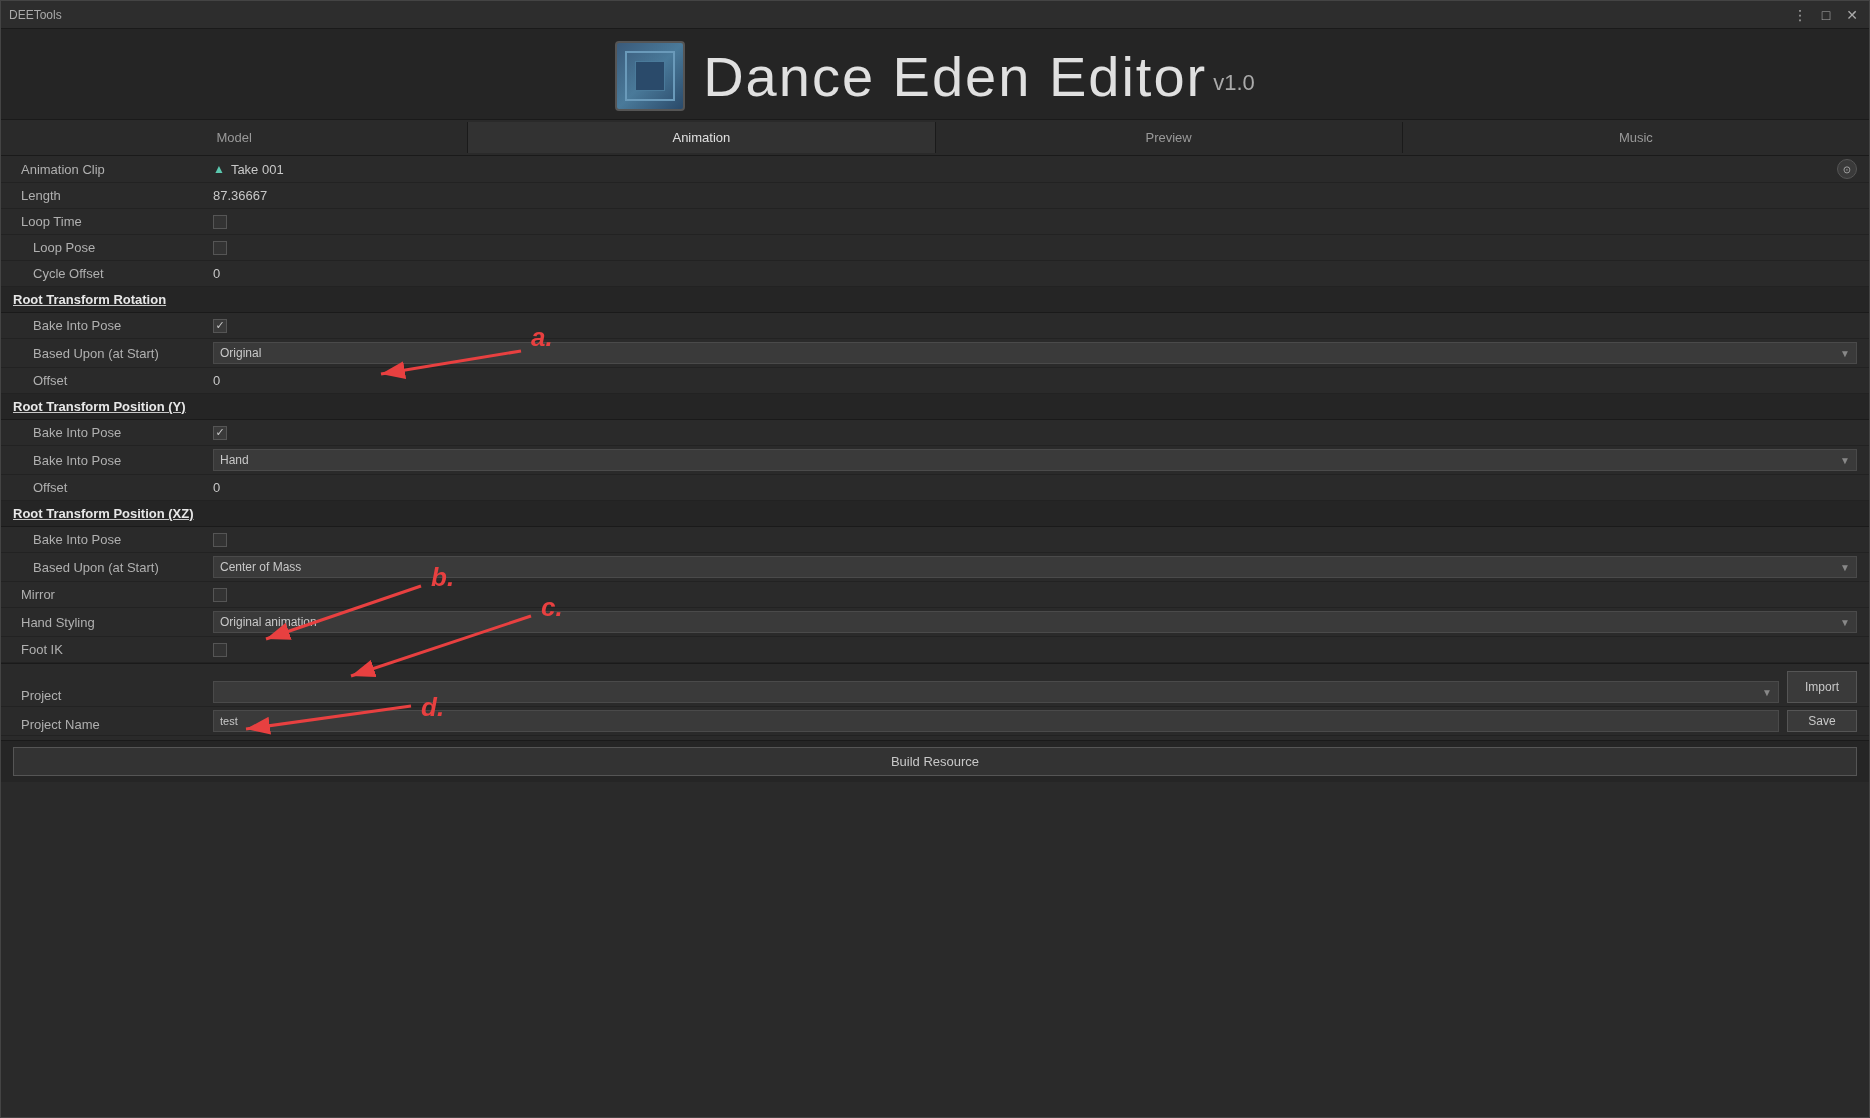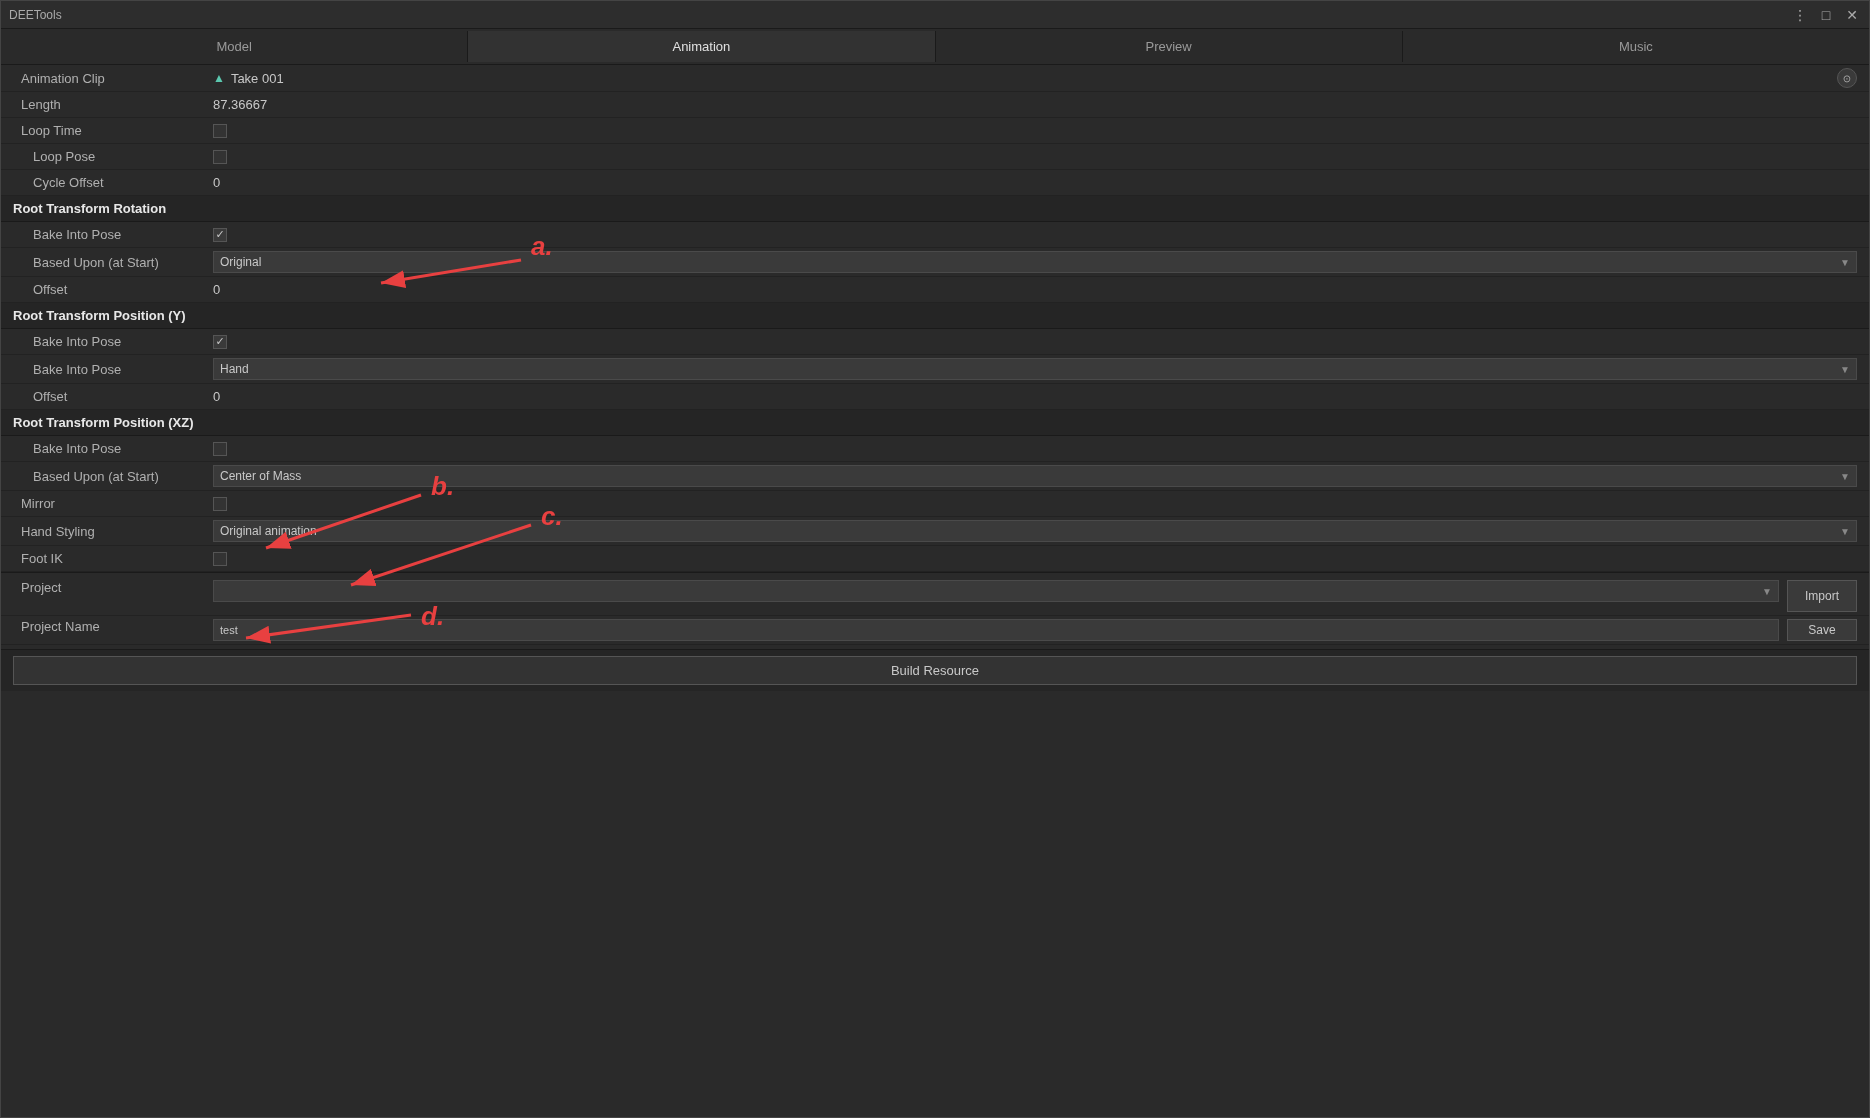--- a/index.html
+++ b/index.html
@@ -140,20 +140,21 @@
       color: #c8c8c8;
       font-size: 13px;
     }
     .section-title-row {
       display: flex;
       align-items: center;
       min-height: 26px;
       padding: 5px 12px;
       border-bottom: 1px solid #1a1a1a;
       background: #252525;
+      text-decoration: underline;
     }
     .section-title {
       font-weight: bold;
       color: #e8e8e8;
       font-size: 13px;
     }
     .checkbox {
       width: 14px;
       height: 14px;
       background: #3a3a3a;
@@ -212,21 +213,21 @@
       font-size: 10px;
       color: #aaa;
       cursor: pointer;
     }
     .bottom-section {
       border-top: 1px solid #1a1a1a;
       padding: 4px 0;
     }
     .project-row {
       display: flex;
-      align-items: flex-start;
+      align-items: flex-end;
       min-height: 28px;
       padding: 3px 12px;
       border-bottom: 1px solid #222;
     }
     .project-label {
       min-width: 200px;
       color: #b0b0b0;
       font-size: 13px;
       padding-left: 8px;
     }
@@ -302,20 +303,30 @@
 
   <div class="title-bar">
     <span class="title-bar-left">DEETools</span>
     <div class="title-bar-controls">
       <span class="title-bar-btn">⋮</span>
       <span class="title-bar-btn">□</span>
       <span class="title-bar-btn">✕</span>
     </div>
   </div>
 
+  <div class="header-area">
+    <div class="logo-img">
+      <div class="logo-inner">
+        <div class="logo-inner-inner"></div>
+      </div>
+    </div>
+    <div>
+      <span class="header-title">Dance Eden Editor</span><span class="header-version">v1.0</span>
+    </div>
+  </div>
 
   <div class="nav-bar">
     <div class="nav-item">Model</div>
     <div class="nav-item active">Animation</div>
     <div class="nav-item">Preview</div>
     <div class="nav-item">Music</div>
   </div>
 
   <div class="content-area" style="position:relative;">
 

